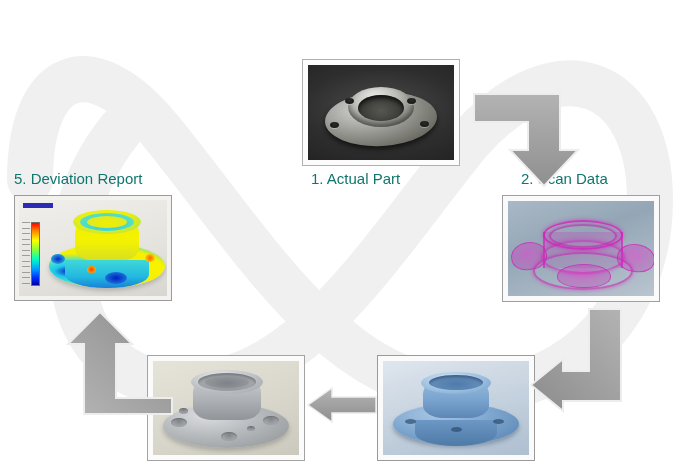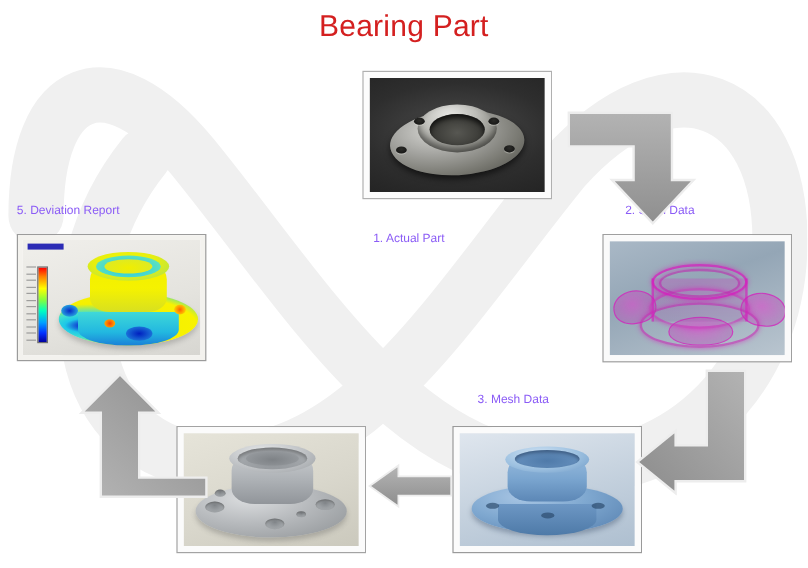--- a/index.html
+++ b/index.html
@@ -36,25 +36,25 @@
     text-align: center;
     font-size: 25px;
     color: #d42020;
     letter-spacing: 0.2px;
     white-space: nowrap;
   }
 
   
   .step-label {
     position: absolute;
-    font-size: 10px;
-    color: #8b5cf6;
+    font-size: 15px;
+    color: #0f766e;
     white-space: nowrap;
   }
-  #label-1 { left: 311px; top: 170px; margin-top: 24px; }
+  #label-1 { left: 311px; top: 170px; }
   #label-2 { left: 521px; top: 170px; }
   #label-3 { left: 398px; top: 328px; }
   #label-4 { left: 165px; top: 328px; }
   #label-5 { left: 14px;  top: 170px; }
 
   
   .panel {
     position: absolute;
     box-sizing: border-box;
     overflow: hidden;
@@ -327,21 +327,20 @@
 
 <div id="stage">
 
   <svg id="watermark" viewBox="0 0 673 473" xmlns="http://www.w3.org/2000/svg">
     <g fill="none" stroke="#f0f0f0" stroke-width="46" stroke-linecap="round">
       <path d="M 120 130 C 40 230, 60 380, 180 385 C 300 390, 380 250, 470 140 C 560 40, 650 80, 650 200
                C 650 320, 560 400, 450 390 C 330 378, 250 240, 160 130 C 90 45, 30 70, 30 180"></path>
     </g>
   </svg>
 
-  <div id="title">Bearing Part</div>
 
   <div id="panel-1" class="panel">
     <div class="scene">
       <div class="flange"></div>
       <div class="bore-outer"></div>
       <div class="bore-inner"></div>
       <div class="bolt b1"></div>
       <div class="bolt b2"></div>
       <div class="bolt b3"></div>
       <div class="bolt b4"></div>
@@ -372,21 +371,20 @@
         <div class="m-skirt"></div>
         <div class="m-hub"></div>
         <div class="m-rim-o"></div>
         <div class="m-rim-i"></div>
         <div class="m-hole h1"></div>
         <div class="m-hole h2"></div>
         <div class="m-hole h3"></div>
       </div>
     </div>
   </div>
-  <div id="label-3" class="step-label">3. Mesh Data</div>
 
   <div id="panel-4" class="panel">
     <div class="scene">
       <div class="cad">
         <div class="c-flange"></div>
         <div class="c-hub"></div>
         <div class="c-rim-o"></div>
         <div class="c-rim-m"></div>
         <div class="c-rim-i"></div>
         <div class="c-hole ch1"></div>

